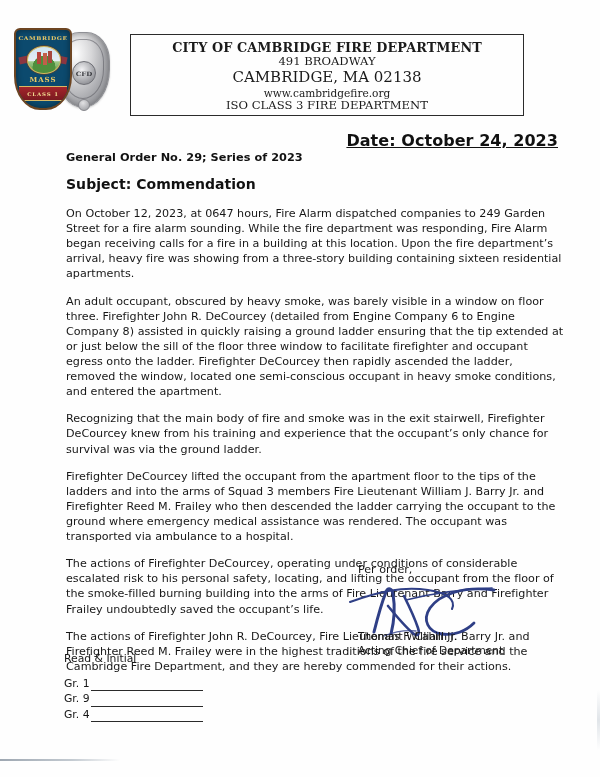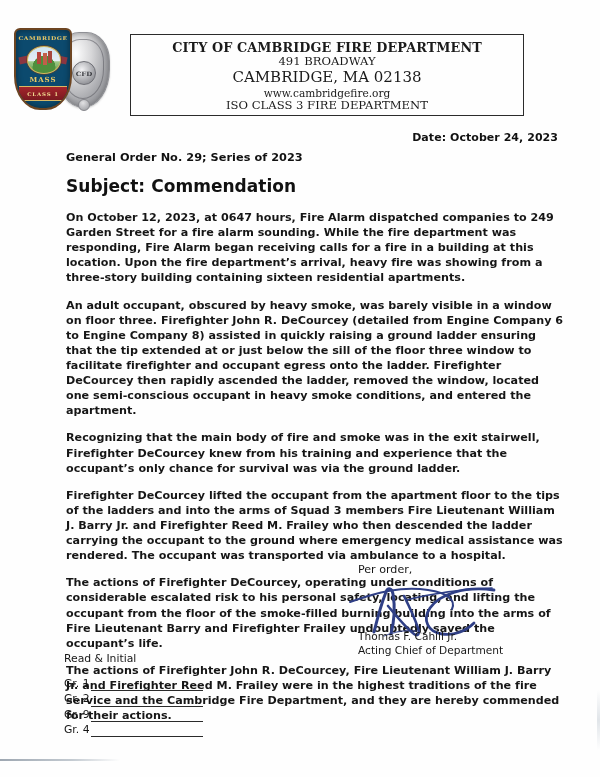--- a/index.html
+++ b/index.html
@@ -222,55 +222,55 @@
   .hdr-line.l2 { font-size: 11.6px; }
   .hdr-line.l3 { font-size: 15px; }
   .hdr-line.l4 { font-size: 10.6px; }
   .hdr-line.l5 { font-size: 11.6px; }
 
   
   .date-line {
     position: absolute;
     right: 42px;
     top: 131px;
-    font-size: 11px;
+    font-size: 16px;
     font-weight: bold;
     color: #111;
     letter-spacing: .05px;
+    text-decoration: underline;
   }
 
   
   .body-col {
     position: absolute;
     left: 66px;
     top: 151px;
     width: 498px;
   }
   .ord-line {
     font-size: 11.3px;
     font-weight: bold;
     color: #111;
     margin: 0 0 12px 0;
     letter-spacing: .04px;
   }
   .subj-line {
-    font-size: 17px;
+    font-size: 14px;
     font-weight: bold;
     color: #111;
     margin: 12px 0 14px 0;
     letter-spacing: .04px;
   }
   .para {
     font-size: 11.15px;
     line-height: 1.355;
     color: #161616;
     margin: 0 0 12px 0;
     text-align: left;
     letter-spacing: .01px;
-    font-weight: bold;
   }
 
   
   .sig-block {
     position: absolute;
     left: 358px;
     top: 563px;
     width: 210px;
   }
   .per-order {
@@ -396,24 +396,20 @@
   </div>
 
   <div class="read-block">
     <div class="read-title">Read &amp; Initial</div>
 
     <div class="read-row">
       <span class="lbl">Gr. 1</span>
       <span class="rule"></span>
     </div>
     <div class="read-row">
-      <span class="lbl">Gr. 2</span>
-      <span class="rule"></span>
-    </div>
-    <div class="read-row">
       <span class="lbl">Gr. 9</span>
       <span class="rule"></span>
     </div>
     <div class="read-row">
       <span class="lbl">Gr. 4</span>
       <span class="rule"></span>
     </div>
   </div>
 
   <div class="scan-edge"></div>

